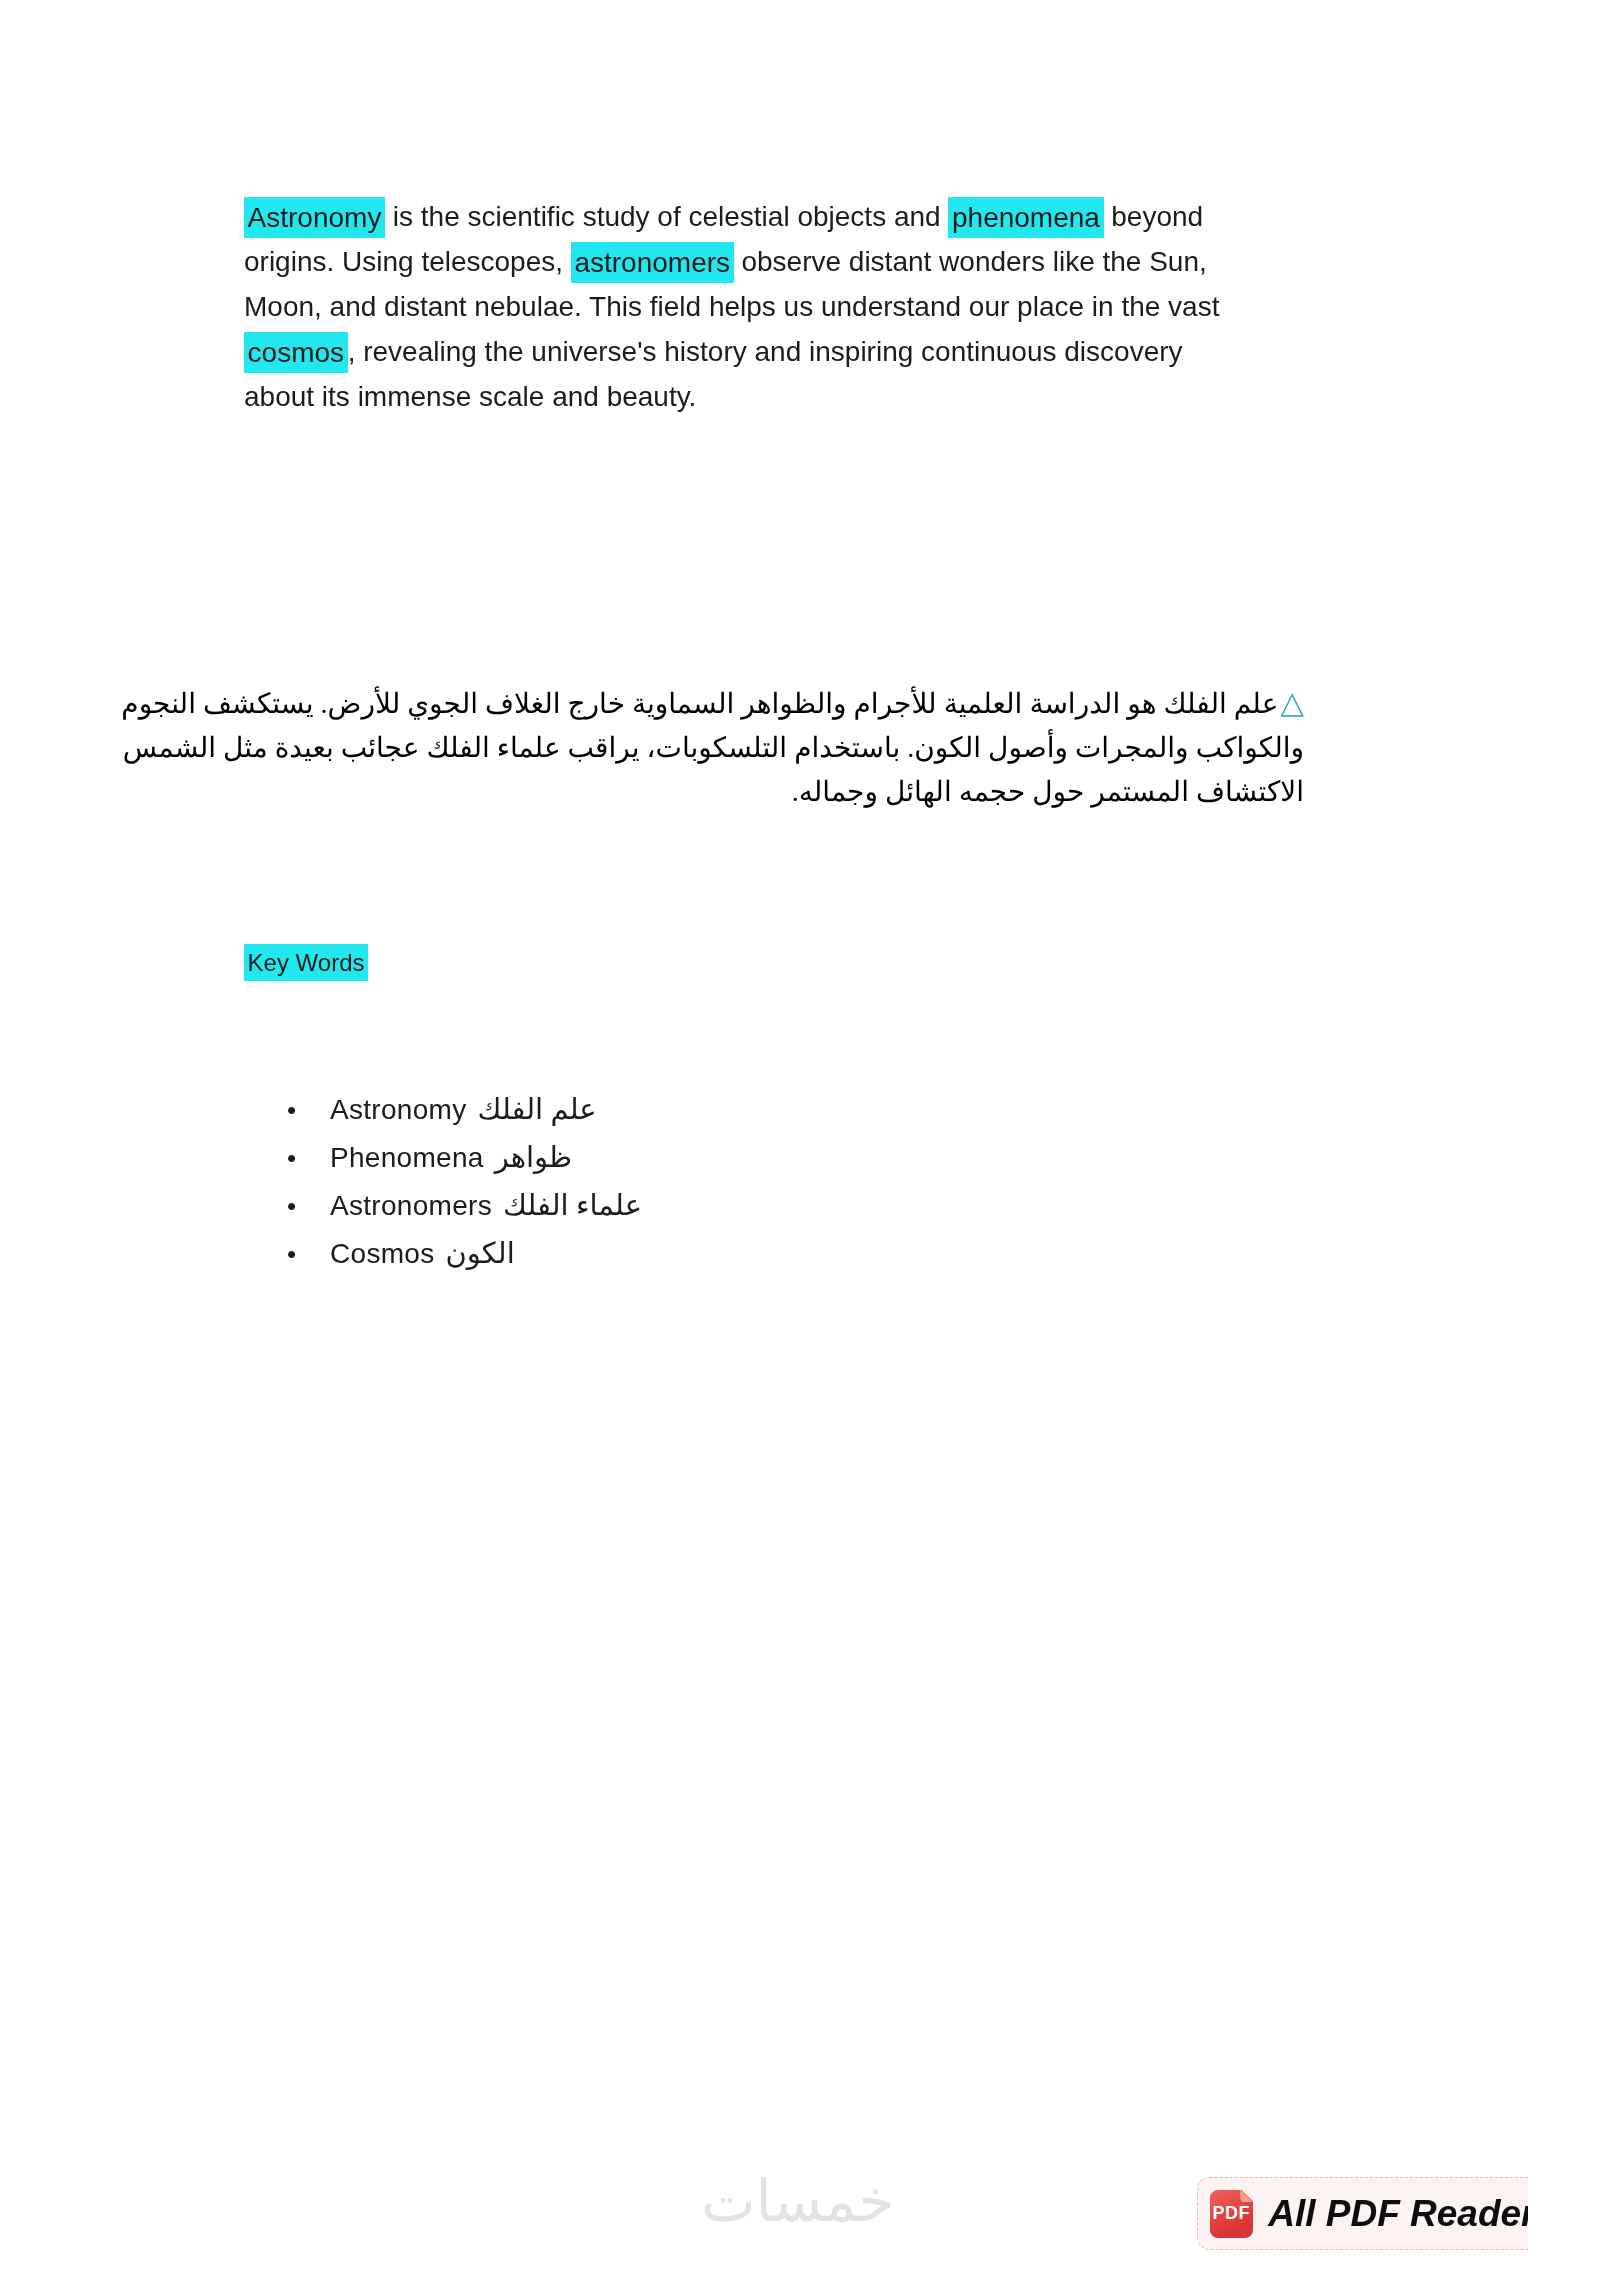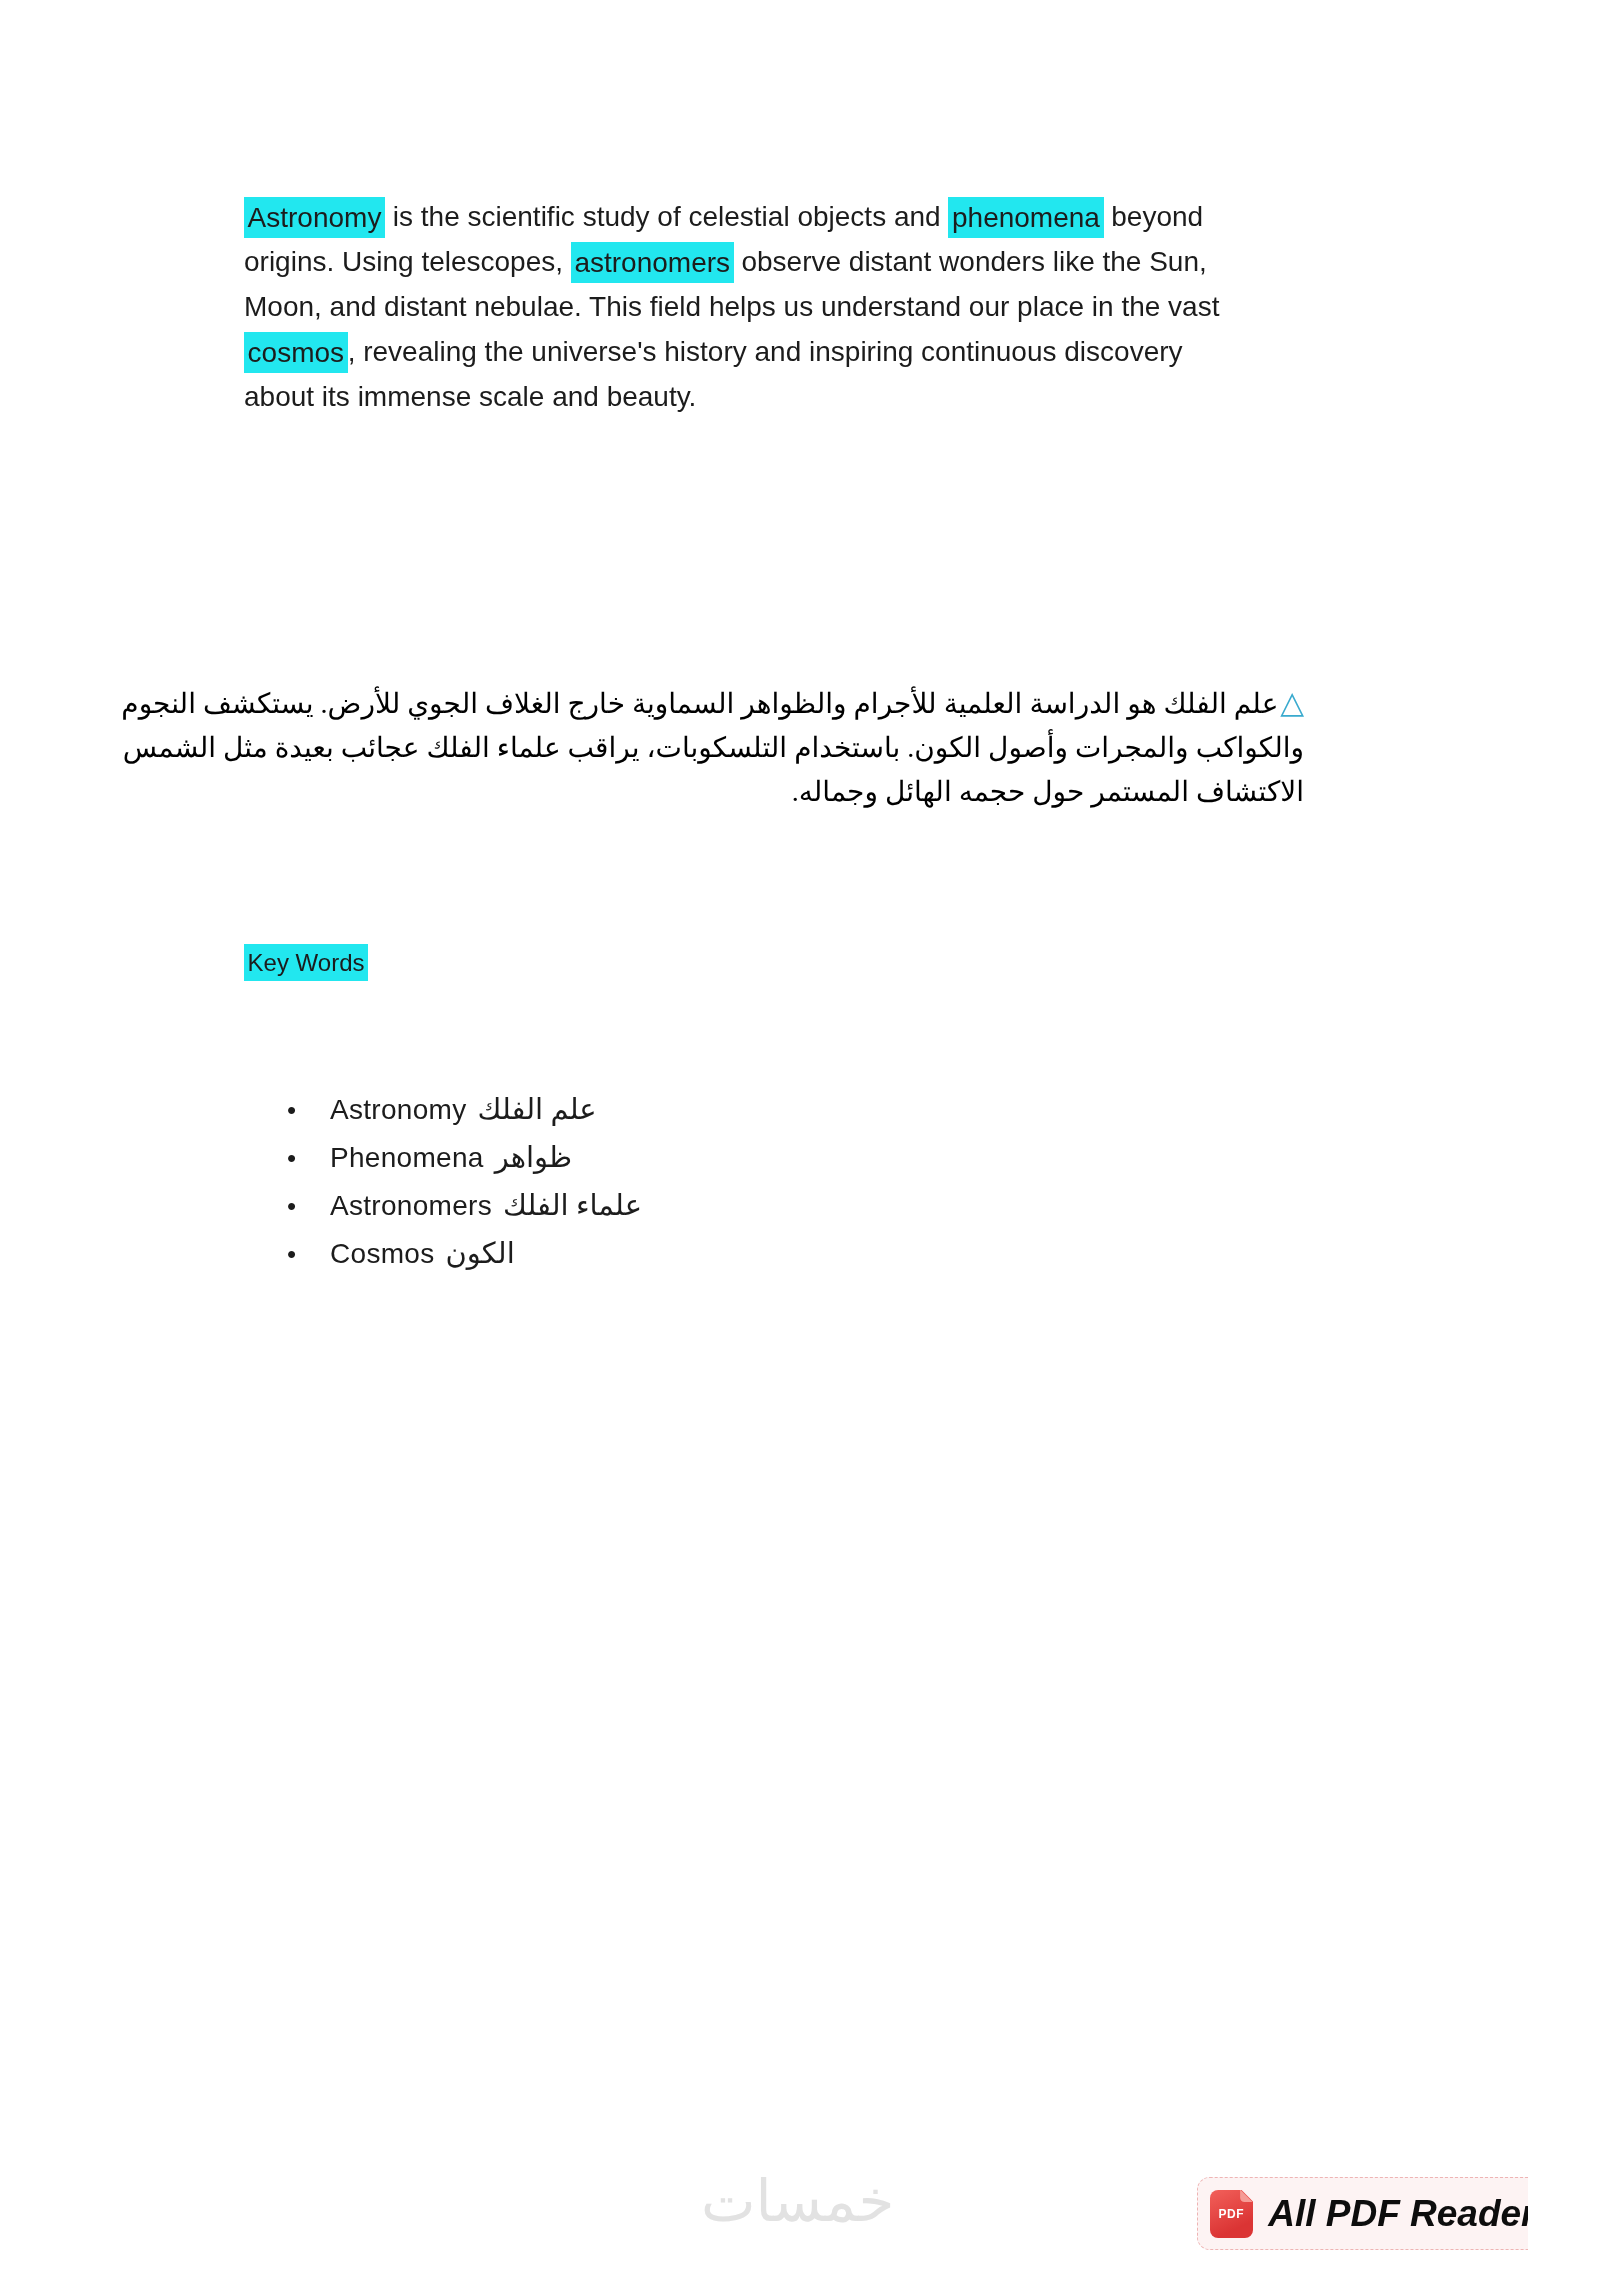--- a/index.html
+++ b/index.html
@@ -93,21 +93,21 @@
     clip-path:polygon(0 0,100% 0,100% 100%);
   }
   .pdf-fold {
     position:absolute; top:0; right:0; width:12.7px; height:12.7px;
     background:#f59c96;
     clip-path:polygon(0 0,0 100%,100% 100%);
     border-bottom-left-radius:4.5px;
   }
   .pdf-label {
     position:relative; z-index:1;
-    color:#ffffff; font-weight:bold; font-size:12px; letter-spacing:0.5px;
+    color:#ffffff; font-weight:bold; font-size:18px; letter-spacing:0.5px;
   }
   .badge-label {
     margin-left:15.4px;
     font-size:37px; font-weight:bold; font-style:italic;
     color:#0d0d0d; white-space:nowrap;text-align:right;
   }
 </style>
 </head>
 <body>
 

